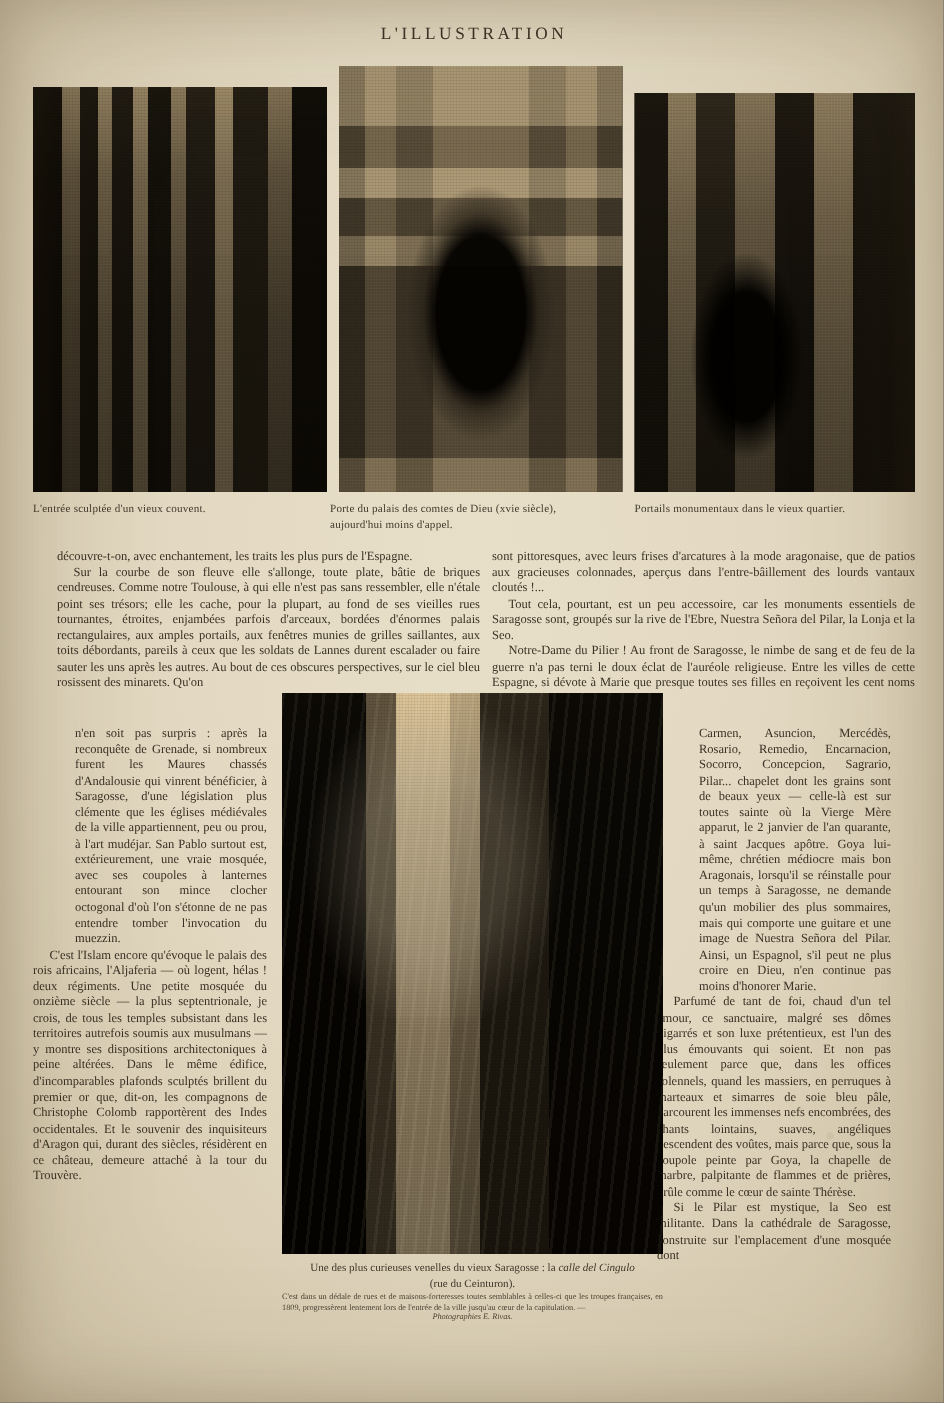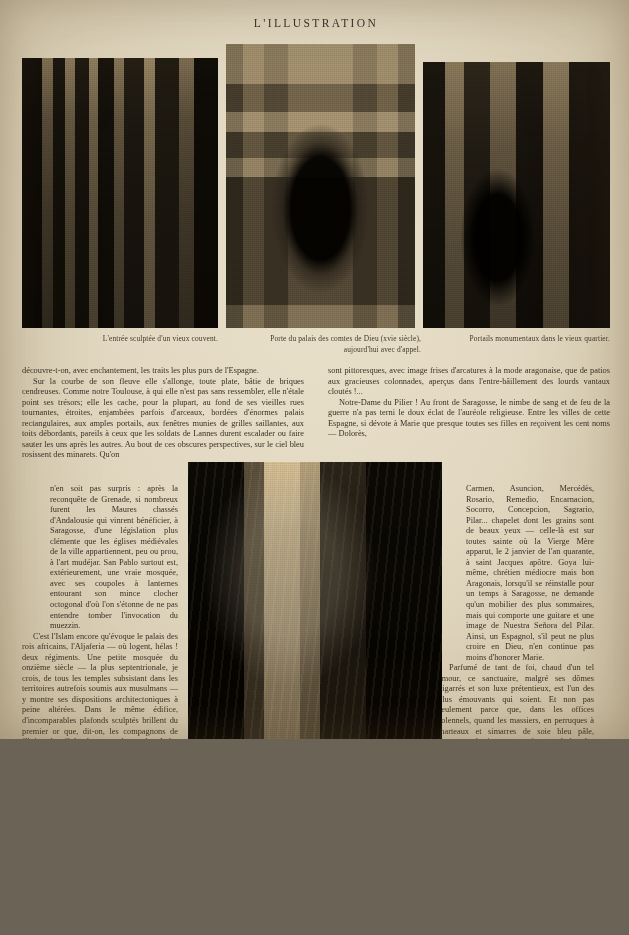--- a/index.html
+++ b/index.html
@@ -6,21 +6,21 @@
     margin: 0;
     padding: 0;
     background: #6b6355;
   }
   body {
     font-family: "Liberation Serif", serif;
   }
   .page {
     position: relative;
     width: 629px;
-    height: 739px;
+    height: 935px;
     overflow: hidden;
     background:
       radial-gradient(ellipse at 50% 40%, #e8dfc9 0%, #e3d9c2 45%, #d9ceb4 72%, #cdc0a4 100%);
     box-sizing: border-box;
   }
   
   .grain {
     position: absolute;
     inset: 0;
     pointer-events: none;
@@ -109,21 +109,21 @@
     background:
       radial-gradient(ellipse 20% 26% at 40% 66%, rgba(6,5,3,.95) 0 62%, transparent 100%),
       linear-gradient(90deg, rgba(22,18,12,.9) 0 12%, rgba(165,146,110,.35) 12% 22%, rgba(26,21,14,.75) 22% 36%, rgba(150,132,100,.3) 36% 50%, rgba(20,16,11,.85) 50% 64%, rgba(170,150,114,.35) 64% 78%, rgba(24,19,13,.9) 78% 100%),
       linear-gradient(180deg, #6f6048 0%, #453a2b 30%, #241e15 70%, #15110b 100%),
       #2b2319;
   }
 
   
   .cap {
     position: absolute;
-    text-align: right;
+    text-align: left;
     font-size: 7.4px;
     line-height: 1.45;
     color: #41372a;
     letter-spacing: .15px;
   }
   .cap-left  { left: 0px;   top: 320px; width: 196px; }
   .cap-mid   { left: 198px; top: 320px; width: 201px; }
   .cap-right { left: 401px; top: 320px; width: 187px; }
 
   
@@ -138,21 +138,21 @@
     position: absolute;
     top: 0;
     width: 282px;
     font-size: 8.35px;
     line-height: 10.55px;
     text-align: justify;
     color: #3a3024;
     text-justify: inter-word;
     hyphens: manual;
   }
-  .col-left  { left: 0px; }
+  .col-left  { left: 16px; }
   .col-right { left: 306px; }
 
   .col p { margin: 0; text-indent: 11px; }
   .col p.noindent { text-indent: 0; }
   .it { font-style: italic; }
 
   
   .narrow {
     position: absolute;
     width: 156px;
@@ -231,52 +231,57 @@
         <div class="im im-palace"></div>
       </div>
       <div class="photo ph-right">
         <div class="im im-portals"></div>
       </div>
     </div>
 
     <div class="cap cap-left">L'entrée sculptée d'un vieux couvent.</div>
     <div class="cap cap-mid">
       <span>Porte du palais des comtes de Dieu (xvie siècle),</span><br>
-      <span>aujourd'hui avec d'appel.</span>
+      <span>aujourd'hui moins d'appel.</span>
     </div>
     <div class="cap cap-right">Portails monumentaux dans le vieux quartier.</div>
 
     <div class="body-wrap">
 
       <div class="col col-left">
         <p class="noindent">découvre-t-on, avec enchantement, les traits les plus purs de l'Espagne.</p>
         <p>Sur la courbe de son fleuve elle s'allonge, toute plate, bâtie de briques cendreuses. Comme notre Toulouse, à qui elle n'est pas sans ressembler, elle n'étale point ses trésors; elle les cache, pour la plupart, au fond de ses vieilles rues tournantes, étroites, enjambées parfois d'arceaux, bordées d'énormes palais rectangulaires, aux amples portails, aux fenêtres munies de grilles saillantes, aux toits débordants, pareils à ceux que les soldats de Lannes durent escalader ou faire sauter les uns après les autres. Au bout de ces obscures perspectives, sur le ciel bleu rosissent des minarets. Qu'on</p>
       </div>
 
       <div class="col col-right">
-        <p class="noindent">sont pittoresques, avec image frises d'arcatures à la mode aragonaise, que de patios aux gracieuses colonnades, aperçus dans l'entre-bâillement des lourds vantaux cloutés !...</p>
+        <p class="noindent">sont pittoresques, avec leurs frises d'arcatures à la mode aragonaise, que de patios aux gracieuses colonnades, aperçus dans l'entre-bâillement des lourds vantaux cloutés !...</p>
+        <p>Tout cela, pourtant, est un peu accessoire, car les monuments essentiels de Saragosse sont, groupés sur la rive de l'Ebre, Nuestra Señora del Pilar, la Lonja et la Seo.</p>
         <p>Notre-Dame du Pilier ! Au front de Saragosse, le nimbe de sang et de feu de la guerre n'a pas terni le doux éclat de l'auréole religieuse. Entre les villes de cette Espagne, si dévote à Marie que presque toutes ses filles en reçoivent les cent noms — Dolorès,</p>
       </div>
 
       <div class="narrow nl">
         <p class="noindent">n'en soit pas surpris : après la reconquête de Grenade, si nombreux furent les Maures chassés d'Andalousie qui vinrent bénéficier, à Saragosse, d'une législation plus clémente que les églises médiévales de la ville appartiennent, peu ou prou, à l'art mudéjar. San Pablo surtout est, extérieurement, une vraie mosquée, avec ses coupoles à lanternes entourant son mince clocher octogonal d'où l'on s'étonne de ne pas entendre tomber l'invocation du muezzin.</p>
         <p>C'est l'Islam encore qu'évoque le palais des rois africains, l'Aljaferia — où logent, hélas ! deux régiments. Une petite mosquée du onzième siècle — la plus septentrionale, je crois, de tous les temples subsistant dans les territoires autrefois soumis aux musulmans — y montre ses dispositions architectoniques à peine altérées. Dans le même édifice, d'incomparables plafonds sculptés brillent du premier or que, dit-on, les compagnons de Christophe Colomb rapportèrent des Indes occidentales. Et le souvenir des inquisiteurs d'Aragon qui, durant des siècles, résidèrent en ce château, demeure attaché à la tour du Trouvère.</p>
       </div>
 
       <div class="narrow nr">
         <p class="noindent">Carmen, Asuncion, Mercédès, Rosario, Remedio, Encarnacion, Socorro, Concepcion, Sagrario, Pilar... chapelet dont les grains sont de beaux yeux — celle-là est sur toutes sainte où la Vierge Mère apparut, le 2 janvier de l'an quarante, à saint Jacques apôtre. Goya lui-même, chrétien médiocre mais bon Aragonais, lorsqu'il se réinstalle pour un temps à Saragosse, ne demande qu'un mobilier des plus sommaires, mais qui comporte une guitare et une image de Nuestra Señora del Pilar. Ainsi, un Espagnol, s'il peut ne plus croire en Dieu, n'en continue pas moins d'honorer Marie.</p>
         <p>Parfumé de tant de foi, chaud d'un tel amour, ce sanctuaire, malgré ses dômes bigarrés et son luxe prétentieux, est l'un des plus émouvants qui soient. Et non pas seulement parce que, dans les offices solennels, quand les massiers, en perruques à marteaux et simarres de soie bleu pâle, parcourent les immenses nefs encombrées, des chants lointains, suaves, angéliques descendent des voûtes, mais parce que, sous la coupole peinte par Goya, la chapelle de marbre, palpitante de flammes et de prières, brûle comme le cœur de sainte Thérèse.</p>
         <p>Si le Pilar est mystique, la Seo est militante. Dans la cathédrale de Saragosse, construite sur l'emplacement d'une mosquée dont</p>
       </div>
 
       <div class="photo-center">
         <div class="im im-alley"></div>
         <div class="im-alley2"></div>
       </div>
 
+      <div class="cap-center">
+        <span>Une des plus curieuses venelles du vieux Saragosse : la </span><span class="it">calle del Cingulo</span><br>
+        <span>(rue du Ceinturon).</span>
+      </div>
 
       <div class="footnote">
         <span>C'est dans un dédale de rues et de maisons-forteresses toutes semblables à celles-ci que les troupes françaises, en 1809, progressèrent lentement lors de l'entrée de la ville jusqu'au cœur de la capitulation. —</span>
         <span class="it credit">Photographies E. Rivas.</span>
       </div>
 
     </div>
   </div>
 
   <div class="grain"></div>

